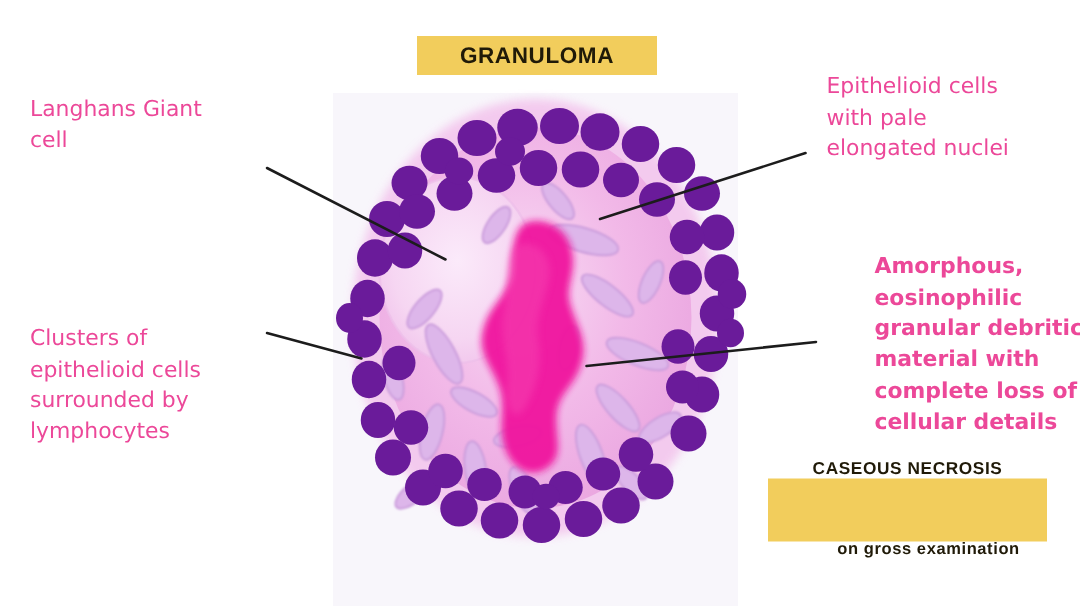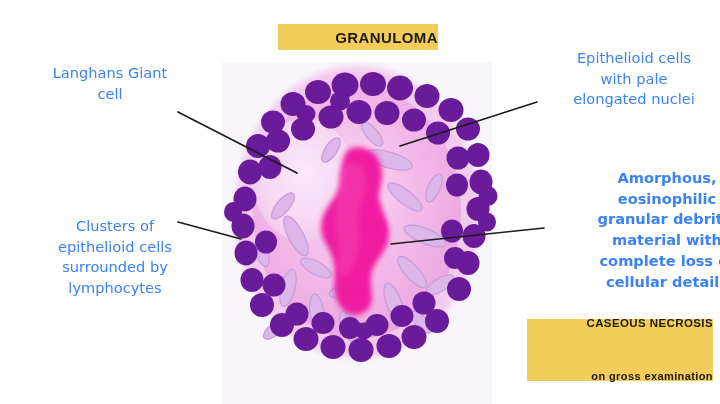--- a/index.html
+++ b/index.html
@@ -20,37 +20,36 @@
   }
 
   
   .banner{
     position:absolute;
     background:#f2cd5c;
     color:#201a08;
     text-align:center;
     font-weight:bold;
     letter-spacing:.4px;
-    display:flex;align-items:flex-end;justify-content:center;
+    display:flex;align-items:center;justify-content:center;
     flex-direction:column;
   }
   #title-banner{left:278px;top:24px;width:160px;height:26px;font-size:15px;}
-  #necrosis-banner{left:527px;top:319px;width:186px;height:38px;padding:12px 0;gap:40px;}
+  #necrosis-banner{left:512px;top:319px;width:186px;height:38px;padding:2px 0;gap:40px;}
   #necrosis-banner .l1{font-size:11.5px;font-weight:bold;line-height:1.25;}
   #necrosis-banner .l2{font-size:11px;font-weight:bold;line-height:1.25;margin-left:28px;}
 
   
   .label{
     position:absolute;
-    color:#3b82f6;
+    color:#ec4899;
     font-size:14.6px;
     line-height:1.42;
     white-space:pre-line;
     font-family:"DejaVu Sans","Liberation Sans",sans-serif;
-    text-align:center;
   }
   #label-langhans{left:20px;top:63px;width:180px;}
   #label-clusters{left:20px;top:216px;width:190px;}
   #label-epithelioid{left:551px;top:48px;width:166px;}
   #label-amorphous{left:583px;top:168px;width:168px;font-weight:bold;}
 
   
   #art{position:absolute;left:0;top:0;}
   .leader{stroke:#1c1c1c;stroke-width:1.7;fill:none;stroke-linecap:round;}
 </style>

